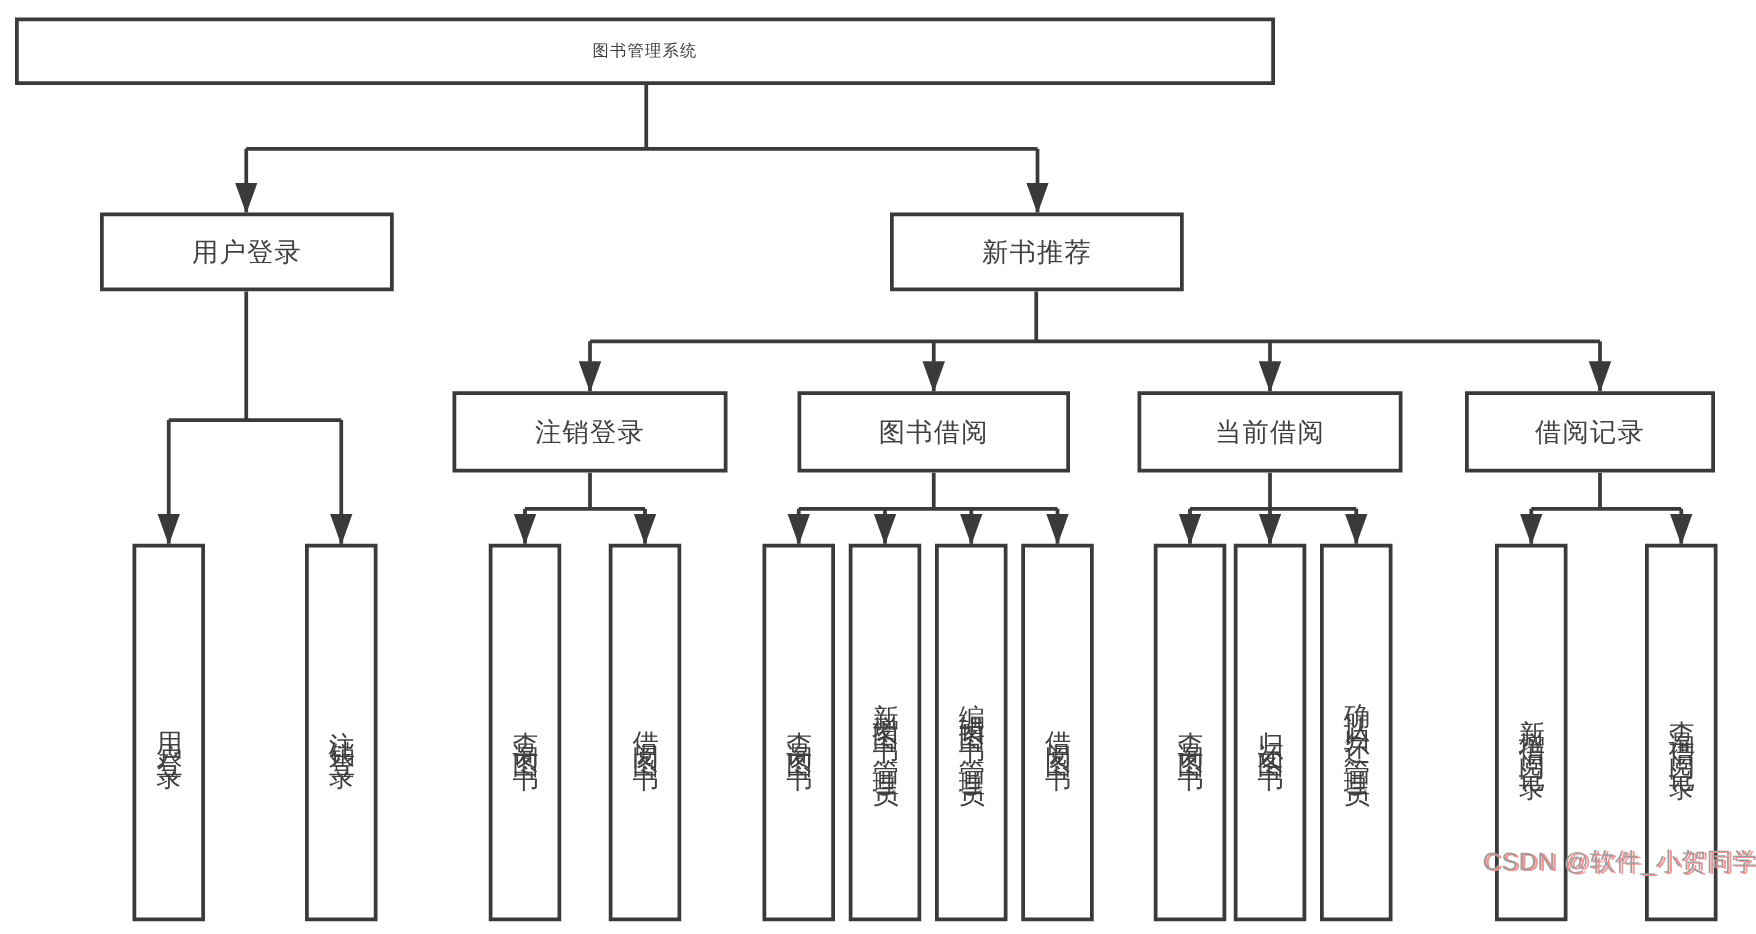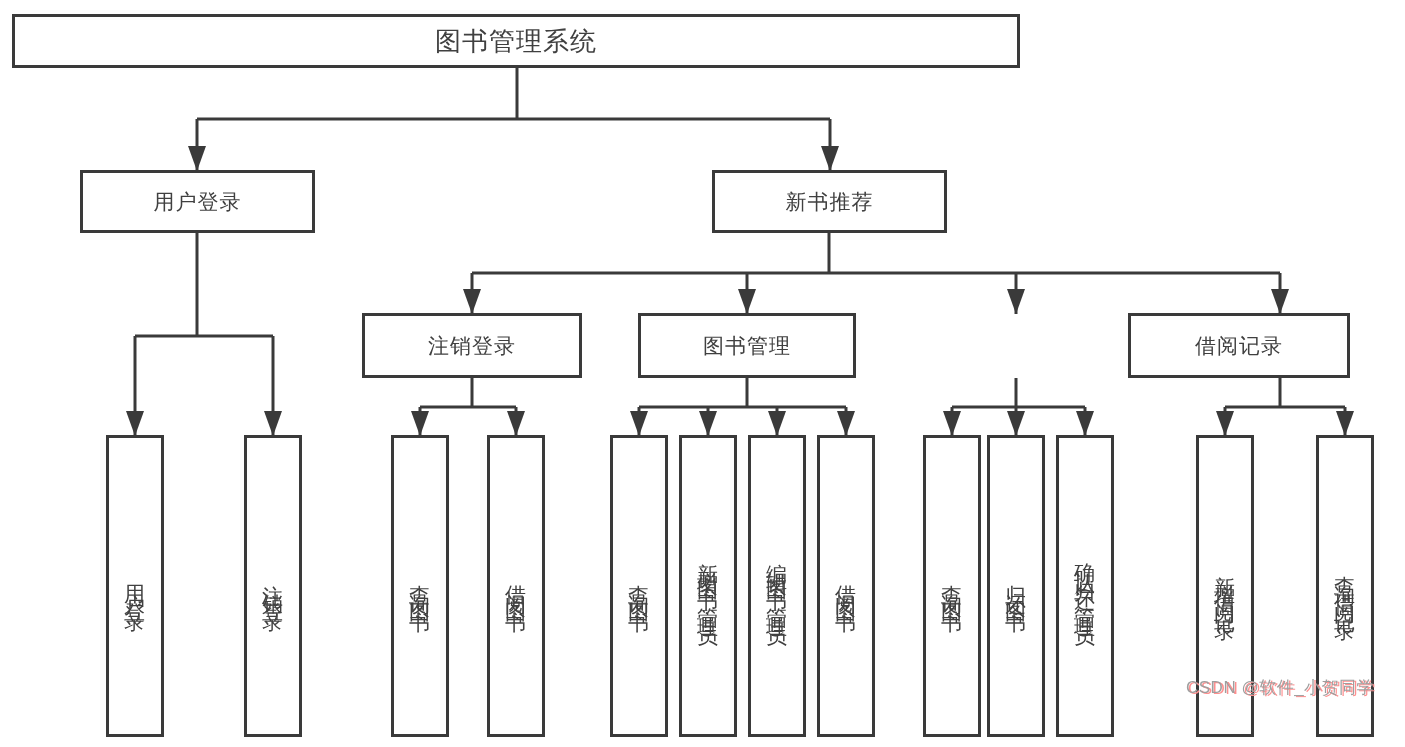--- a/index.html
+++ b/index.html
@@ -15,32 +15,32 @@
   .canvas{position:relative;width:1405px;height:747px;background:var(--bg);}
   svg.wires{position:absolute;left:0;top:0;z-index:0;}
   .node{
     position:absolute;z-index:1;
     background:#fff;border:3px solid var(--line);
     display:flex;align-items:center;justify-content:center;
     color:var(--text);
   }
   .node span{display:block;}
   .h span{font-size:21px;letter-spacing:1px;white-space:nowrap;}
-  .root span{font-size:26px;letter-spacing:1px;}
+  .root span{font-size:13px;letter-spacing:1px;}
   .v span{
     writing-mode:vertical-rl;
     text-orientation:mixed;
     font-size:21px;
     letter-spacing:9px;
     line-height:1;
   }
   .watermark{
     position:absolute;z-index:2;
     left:1186px;top:676px;
-    font-size:17px;letter-spacing:.5px;white-space:nowrap;
+    font-size:20px;letter-spacing:.5px;white-space:nowrap;
     color:var(--wm);
     text-shadow:2px 1px 0 var(--wm-shadow);
   }
 </style>
 </head>
 <body>
 
 <div class="canvas">
 
   <svg class="wires" width="1405" height="747" viewBox="0 0 1405 747">
@@ -94,23 +94,26 @@
     <span>用户登录</span>
   </div>
   <div class="node h" style="left:712px;top:170px;width:235px;height:63px">
     <span>新书推荐</span>
   </div>
 
   <div class="node h" style="left:362px;top:313px;width:220px;height:65px">
     <span>注销登录</span>
   </div>
   <div class="node h" style="left:638px;top:313px;width:218px;height:65px">
-    <span>图书管理</span>
+    <span>图书借阅</span>
   </div>
-  <div class="node h" style="left:1128px;top:313px;width:222px;height:65px">
+  <div class="node h" style="left:910px;top:313px;width:212px;height:65px">
+    <span>当前借阅</span>
+  </div>
+  <div class="node h" style="left:1172px;top:313px;width:200px;height:65px">
     <span>借阅记录</span>
   </div>
 
   <div class="node v" style="left:106px;top:435px;width:58px;height:302px">
     <span>用户登录</span>
   </div>
   <div class="node v" style="left:244px;top:435px;width:58px;height:302px">
     <span>注销登录</span>
   </div>
 

